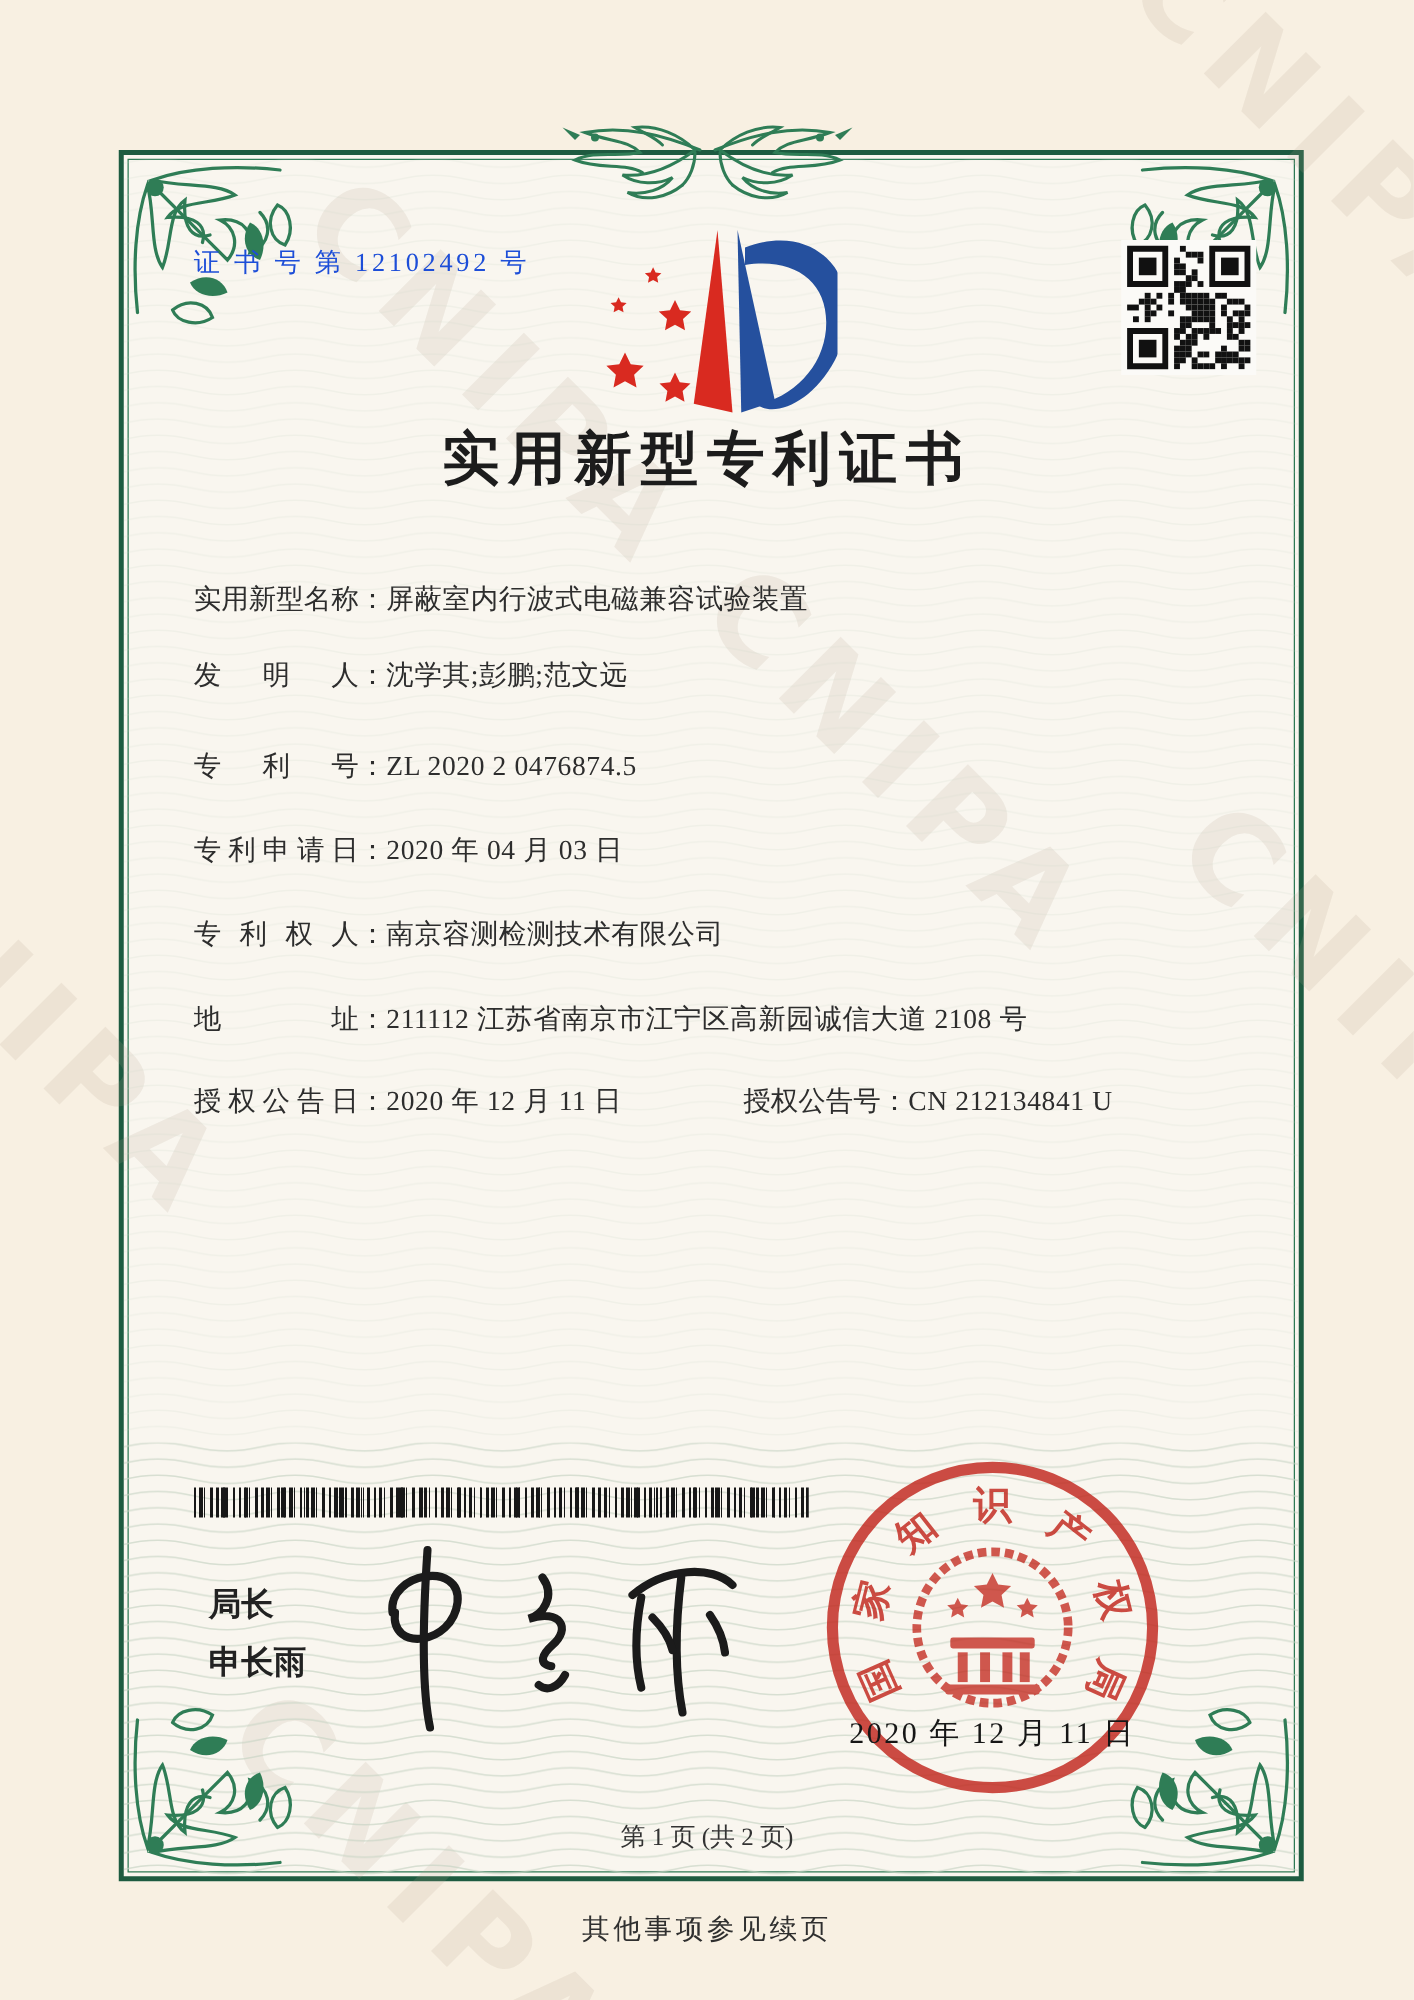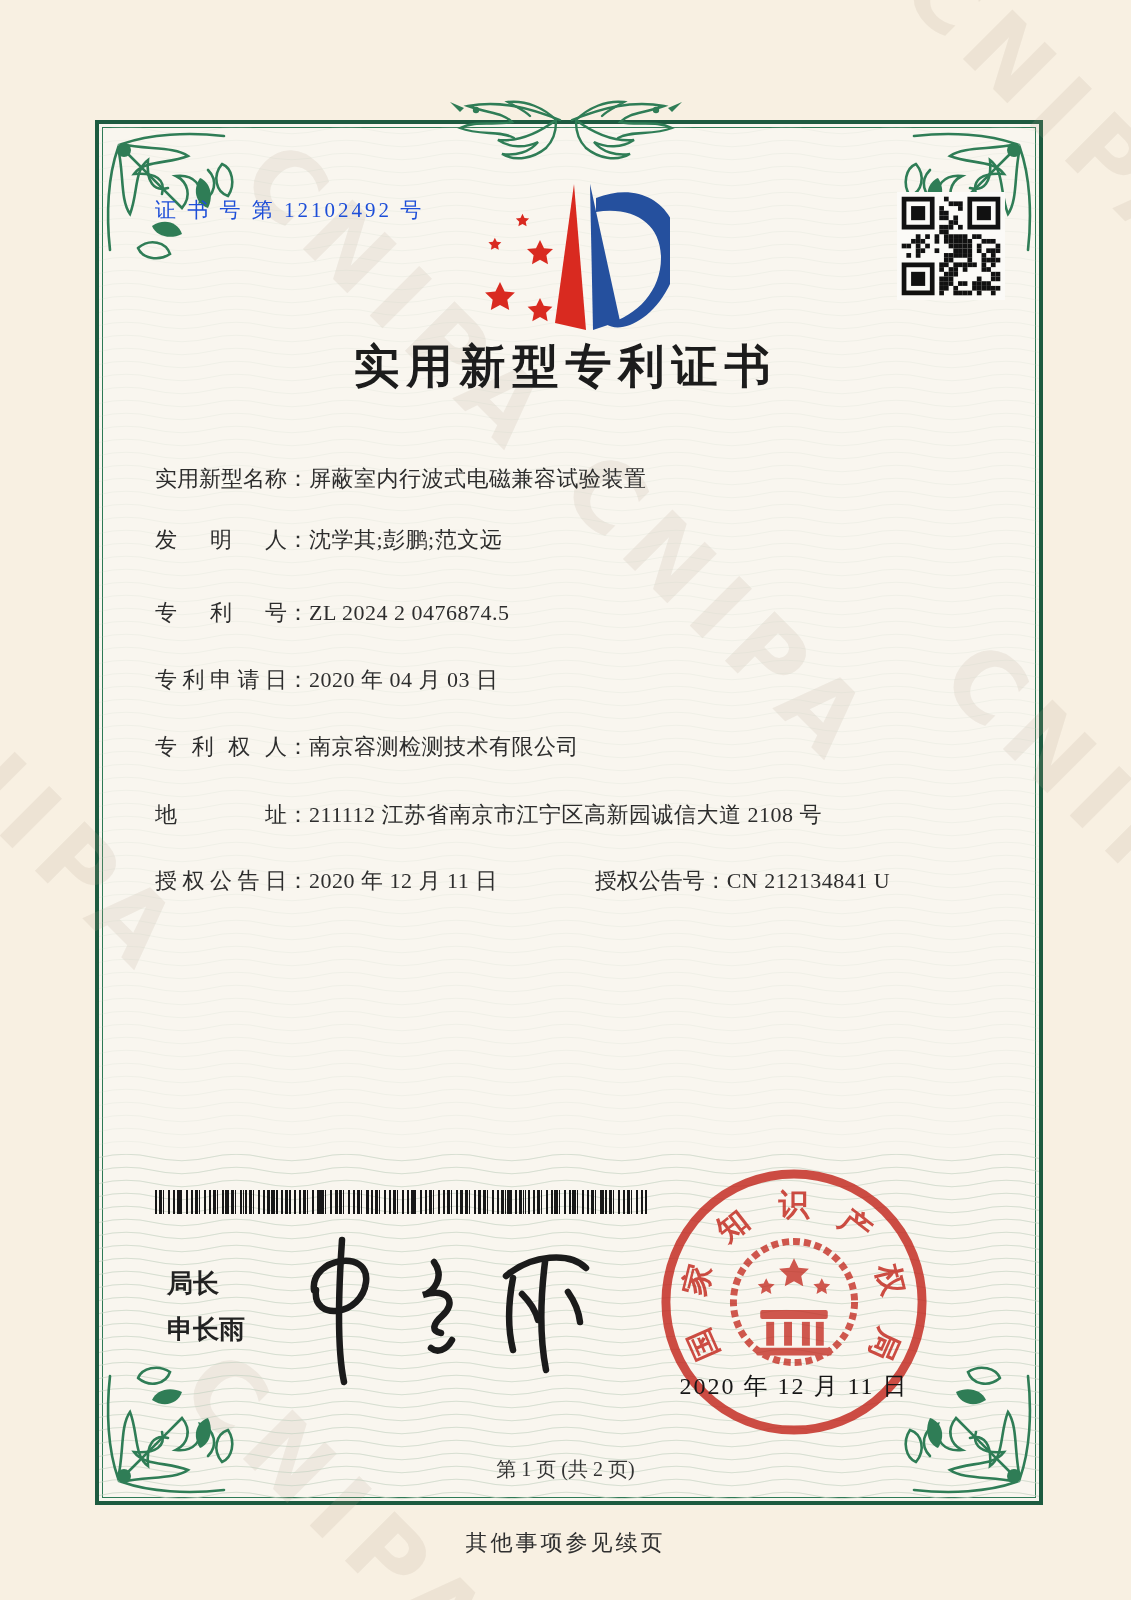--- a/index.html
+++ b/index.html
@@ -274,21 +274,21 @@
 
 <div class="abs content title">实用新型专利证书</div>
 
 <div class="abs content row" style="top:464px;">
   <span class="lbl">实用新型名称</span><span>：</span><span class="val">屏蔽室内行波式电磁兼容试验装置</span>
 </div>
 <div class="abs content row" style="top:525px;">
   <span class="lbl">发明人</span><span>：</span><span class="val">沈学其;彭鹏;范文远</span>
 </div>
 <div class="abs content row" style="top:598px;">
-  <span class="lbl">专利号</span><span>：</span><span class="val">ZL 2024 2 0476874.5</span>
+  <span class="lbl">专利号</span><span>：</span><span class="val">ZL 2020 2 0476874.5</span>
 </div>
 <div class="abs content row" style="top:665px;">
   <span class="lbl">专利申请日</span><span>：</span><span class="val">2020 年 04 月 03 日</span>
 </div>
 <div class="abs content row" style="top:732px;">
   <span class="lbl">专利权人</span><span>：</span><span class="val">南京容测检测技术有限公司</span>
 </div>
 <div class="abs content row" style="top:800px;">
   <span class="lbl">地址</span><span>：</span><span class="val">211112 江苏省南京市江宁区高新园诚信大道 2108 号</span>
 </div>

